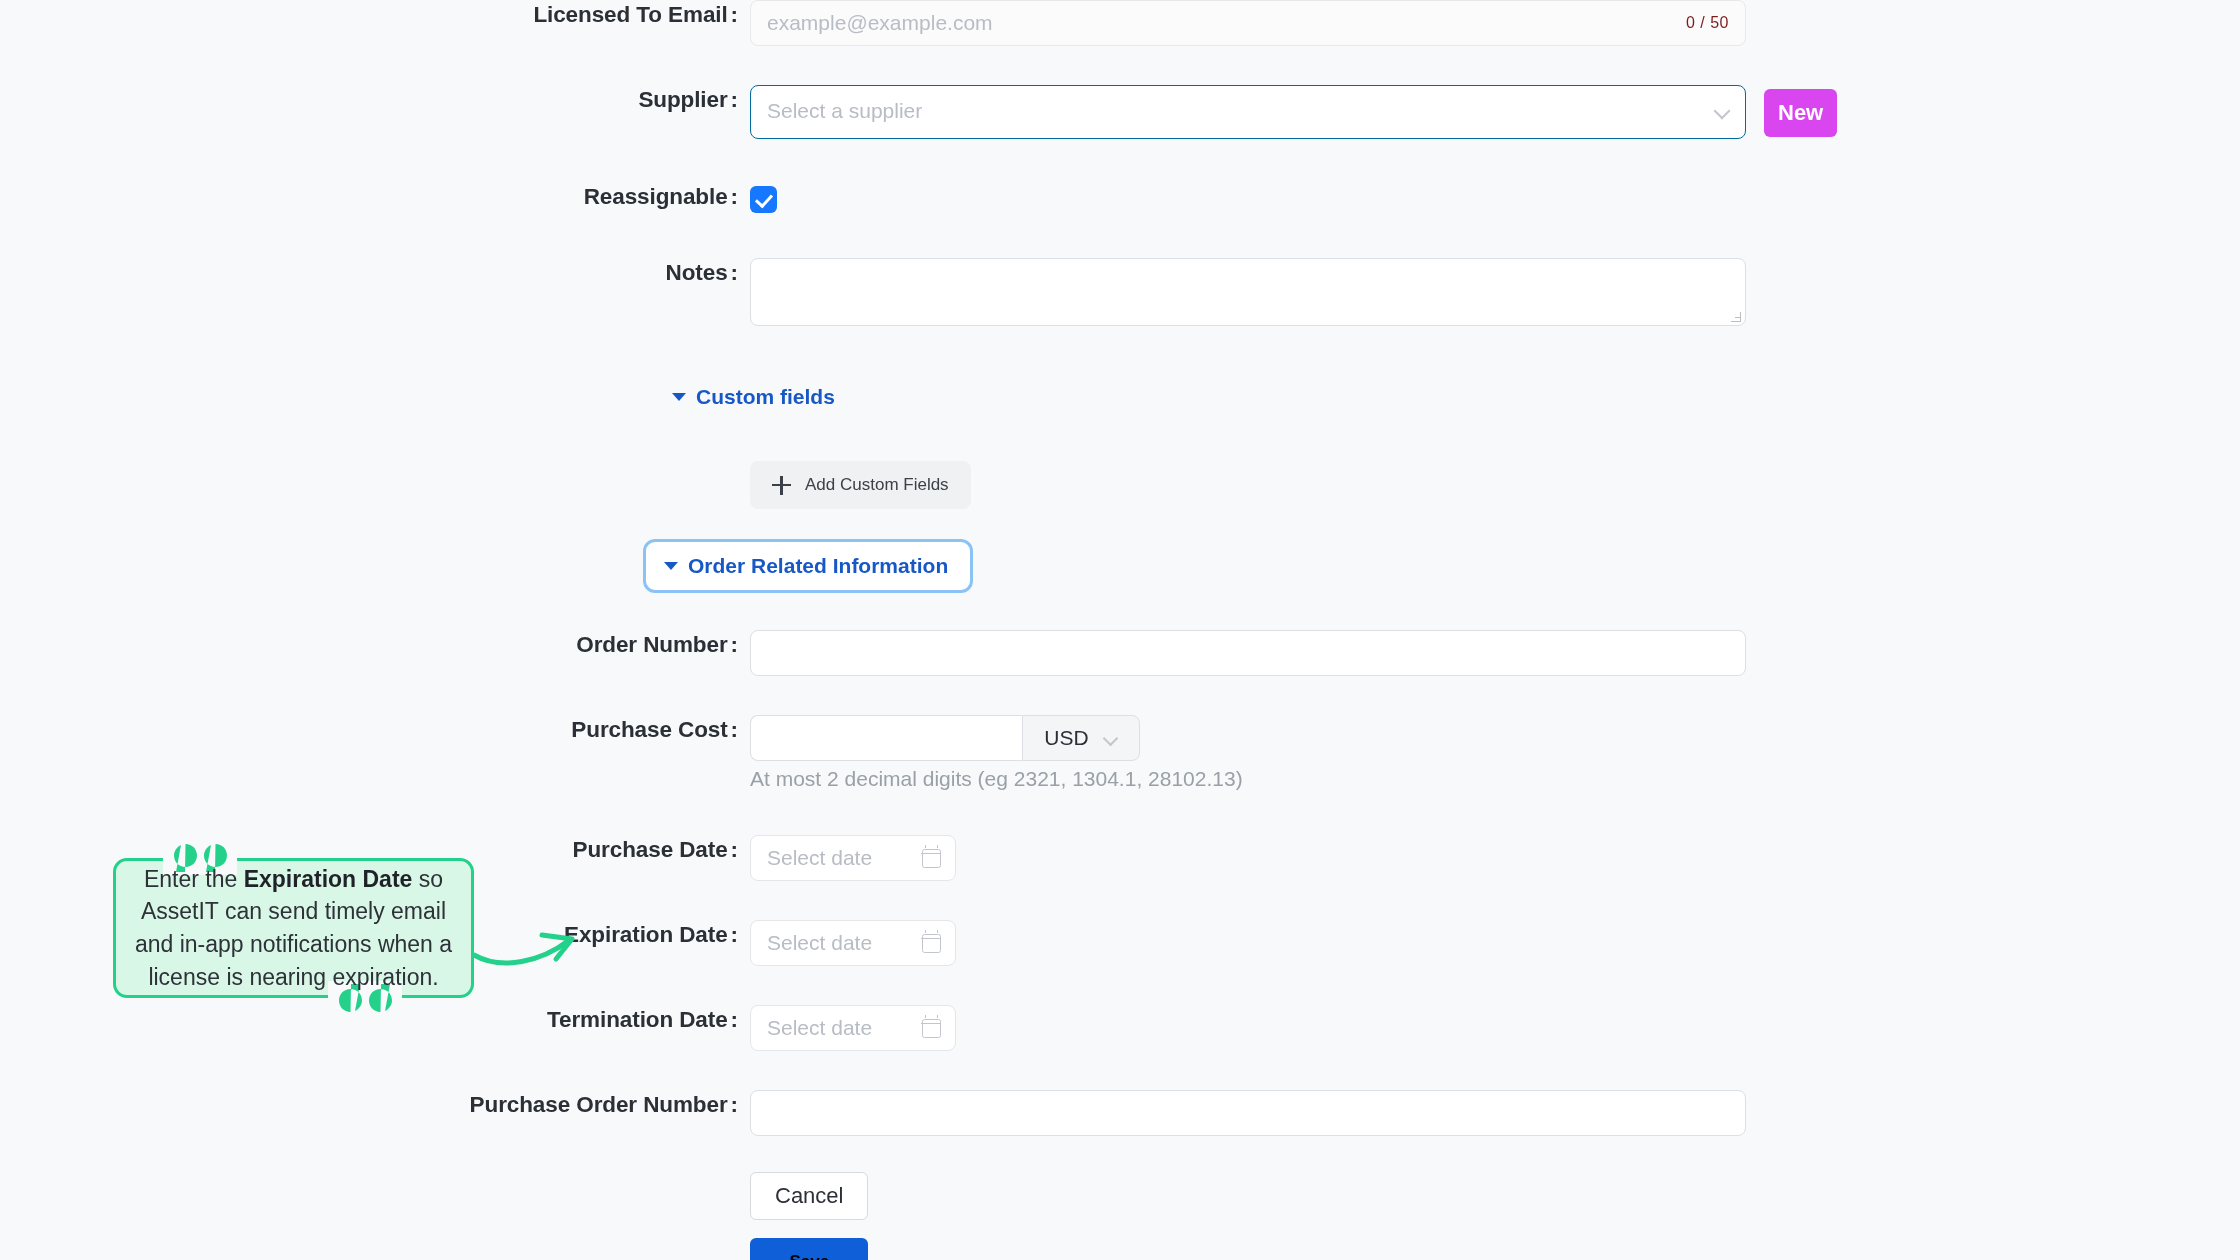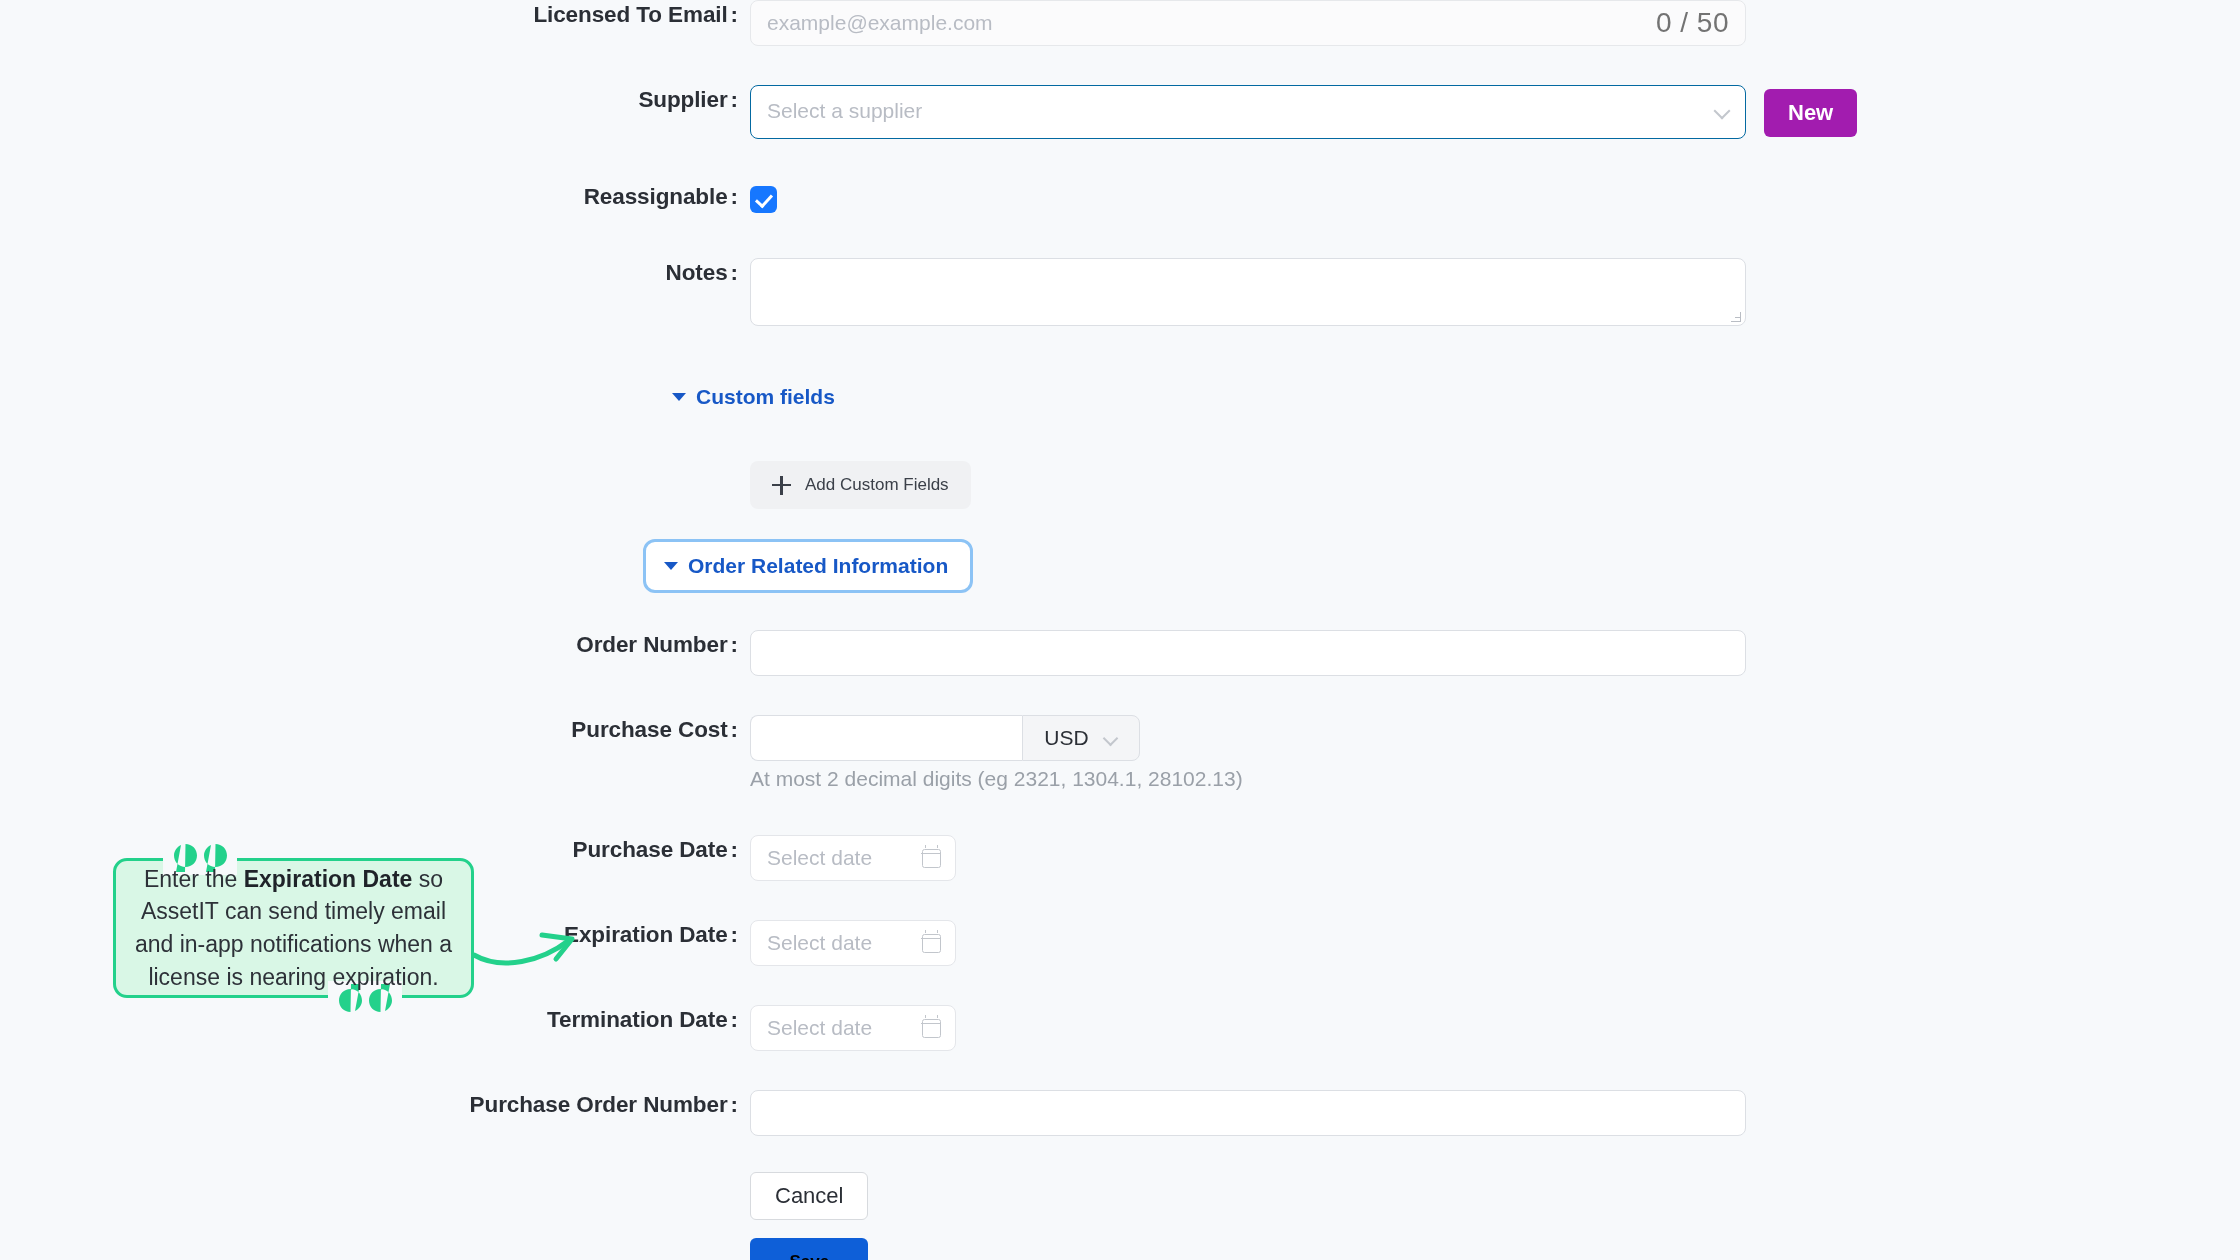--- a/index.html
+++ b/index.html
@@ -54,22 +54,22 @@
     align-items: center;
     padding: 0 16px;
     font-size: 21px;
     color: #2b2f36;
   }
   .inp.wide  { width: 996px; }
   .inp.filled-grey { background: #fbfbfc; border-color: #e6e8eb; }
   .ph { color: #b8bcc4; font-size: 21px; }
   .counter {
     margin-left: auto;
-    color: #737373;
-    font-size: 28px;
+    color: #7f1d1d;
+    font-size: 16px;
     letter-spacing: 0.5px;
   }
 
   
   .select {
     width: 996px;
     height: 54px;
     background: #ffffff;
     border: 1px solid #0369a1;
     border-radius: 8px;
@@ -92,22 +92,22 @@
     border-bottom: 2.2px solid #c3c7cd;
     transform: rotate(45deg);
   }
 
   
   .btn-new {
     position: absolute;
     left: 1764px;
     top: 89px;
     height: 48px;
-    padding: 0 24px;
-    background: #a21caf;
+    padding: 0 14px;
+    background: #d946ef;
     color: #ffffff;
     border: none;
     border-radius: 6px;
     font-size: 22px;
     font-weight: 700;
     font-family: "Liberation Sans", sans-serif;
     display: flex;
     align-items: center;
     cursor: pointer;
   }

